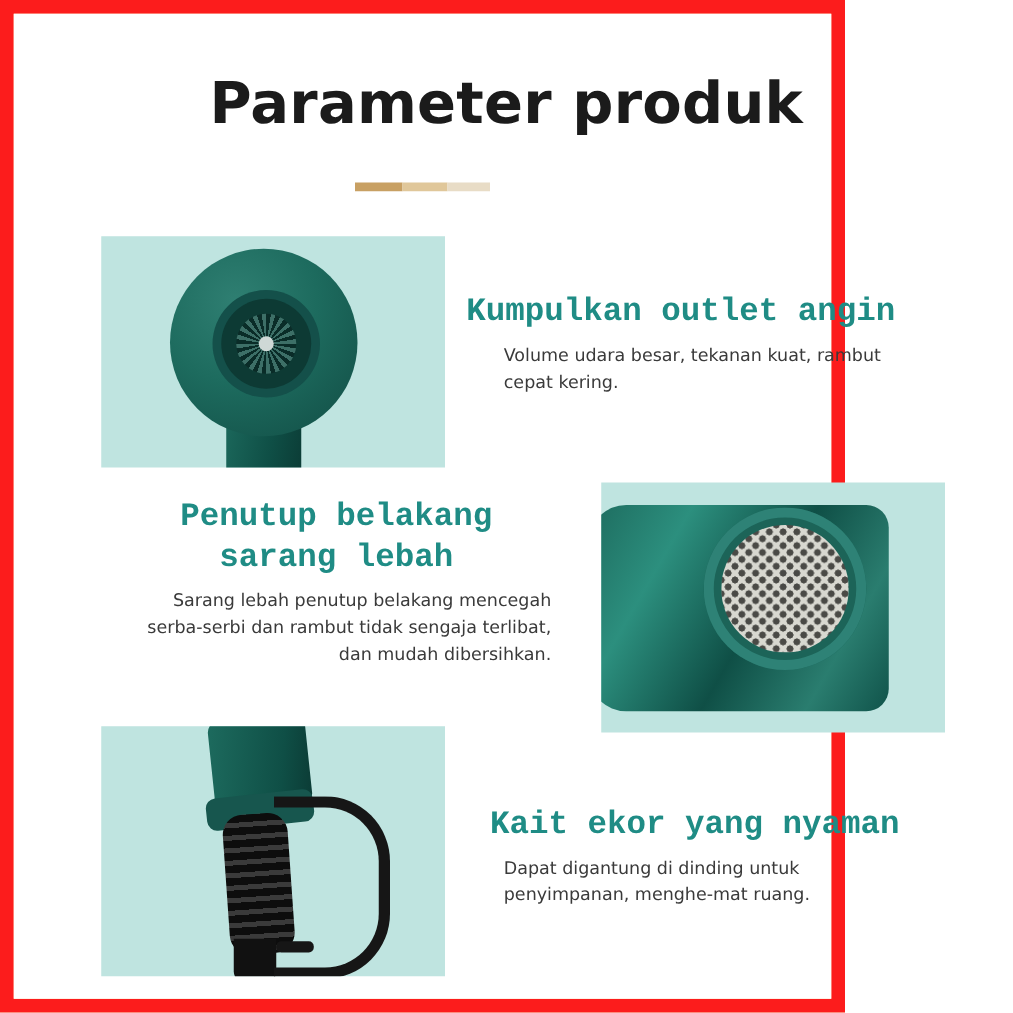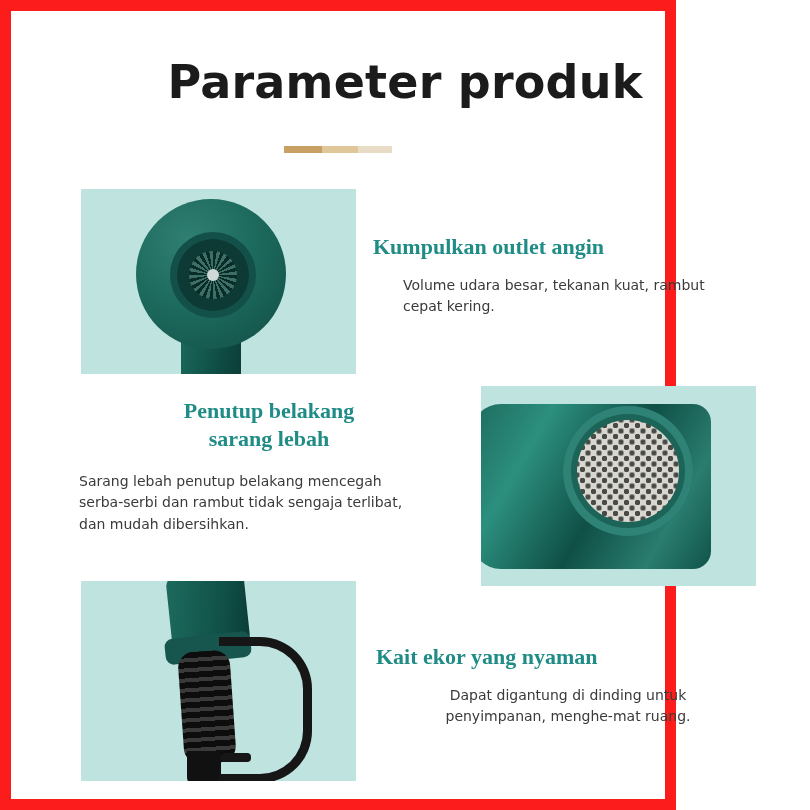--- a/index.html
+++ b/index.html
@@ -181,40 +181,40 @@
     width: 30px; height: 9px;
     background: #161616;
     border-radius: 4px;
   }
 
   
   .heading {
     position: absolute;
     color: #1f8c85;
     font-weight: bold;
-    font-size: 22px;
+    font-size: 26px;
     line-height: 1.28;
-    font-family: Liberation Serif, serif;
+    font-family: Liberation Mono, monospace;
   }
   .body {
     position: absolute;
     color: #3a3a3a;
     font-size: 14px;
     line-height: 1.52;
     font-family: "DejaVu Sans", sans-serif;
   }
 
   .blk1-head { left: 362px; top: 222px; width: 400px; text-align: left; }
   .blk1-body { left: 392px; top: 264px; width: 340px; text-align: left; }
 
   .blk2-head { left: 78px;  top: 386px; width: 360px; text-align: center; }
-  .blk2-body { left: 68px;  top: 460px; width: 350px; text-align: left; }
-
-  .blk3-head { left: 365px; top: 632px; width: 400px; text-align: left; }
-  .blk3-body { left: 392px; top: 674px; width: 330px; text-align: center; }
+  .blk2-body { left: 80px;  top: 460px; width: 350px; text-align: right; }
+
+  .blk3-head { left: 381px; top: 632px; width: 400px; text-align: left; }
+  .blk3-body { left: 392px; top: 674px; width: 330px; text-align: left; }
 </style>
 </head>
 <body>
 
 <div class="page">
   <div class="inner">
 
     <div class="title">Parameter produk</div>
 
     <div class="divider">

